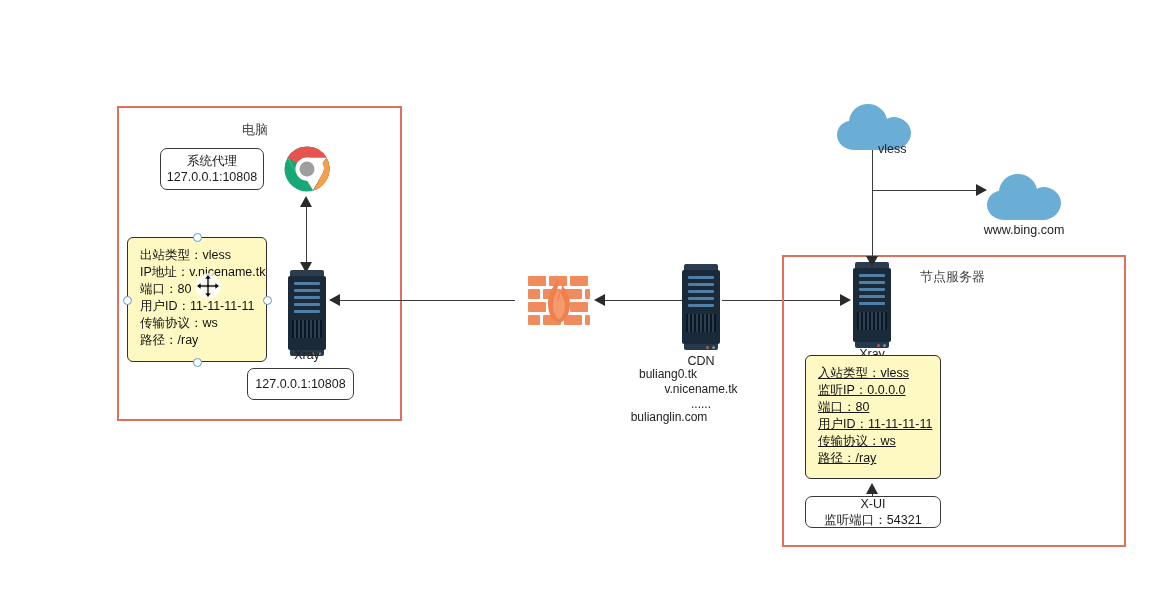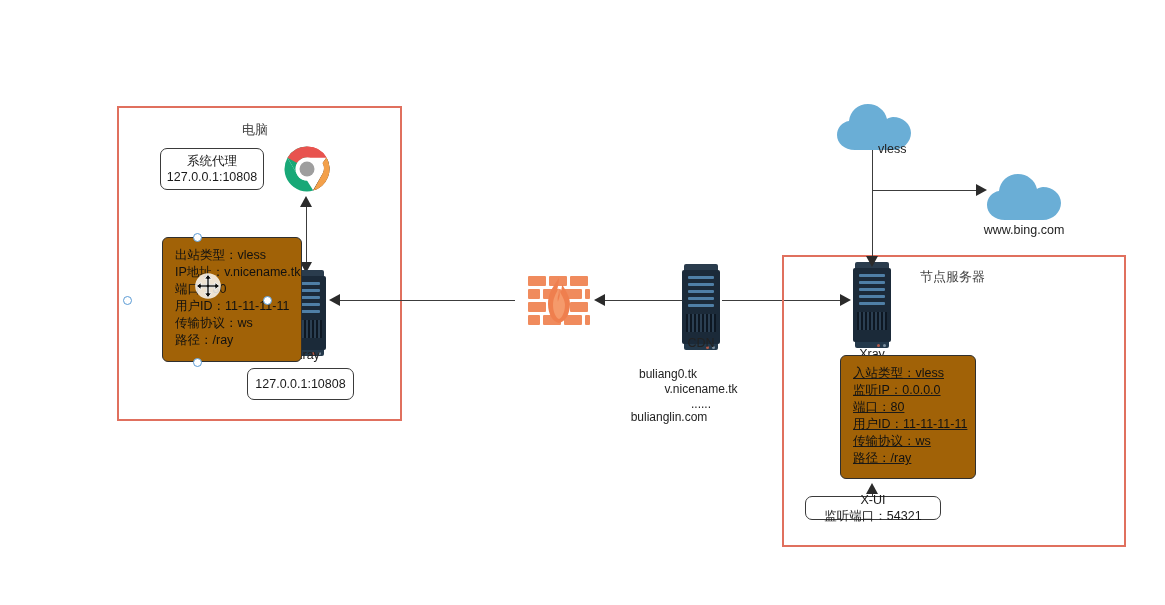--- a/index.html
+++ b/index.html
@@ -12,22 +12,22 @@
   .panel-title{position:absolute;font-size:13px;color:#444;white-space:nowrap;}
 
   
   .box{position:absolute;border:1.6px solid #3a3a3a;border-radius:7px;background:#fff;
        box-sizing:border-box;display:flex;flex-direction:column;justify-content:center;}
   .box.center{align-items:center;}
   .box .ln{font-size:12.5px;line-height:16.5px;white-space:nowrap;color:#1a1a1a;}
   .box.pad{padding:7px 10px;}
 
   
-  .cfg{position:absolute;border:1.7px solid #2f2f2f;border-radius:6px;background:#a16207;
-       box-sizing:border-box;padding:9px 12px;margin-left:35px;}
+  .cfg{position:absolute;border:1.7px solid #2f2f2f;border-radius:6px;background:#fef9c3;
+       box-sizing:border-box;padding:9px 12px;}
   .cfg .ln{font-size:12.5px;line-height:17px;white-space:nowrap;color:#111;}
 
   
   .handle{position:absolute;width:7px;height:7px;border-radius:50%;
           background:#ffffff;border:1.6px solid #5b9bd5;}
 
   
   .lbl{position:absolute;font-size:12.5px;color:#222;white-space:nowrap;}
   .lbl.sm{font-size:12px;}
   .lbl.c{transform:translateX(-50%);text-align:center;}
@@ -171,21 +171,21 @@
         <i></i>
         <i></i>
         <i></i>
         <i></i>
       </div>
     <div class="srv-vent"></div>
     <div class="srv-base"></div>
     <div class="srv-led"></div>
       <div class="srv-led2"></div>
   </div>
-  <div class="lbl c" style="left:701px;top:336px;text-align:right;">CDN</div>
+  <div class="lbl c" style="left:701px;top:354px;text-align:right;">CDN</div>
   <div class="lbl c sm" style="left:668px;top:367px;">buliang0.tk</div>
   <div class="lbl c sm" style="left:701px;top:382px;">v.nicename.tk</div>
   <div class="lbl c sm" style="left:701px;top:397px;">......</div>
   <div class="lbl c sm" style="left:669px;top:410px;">bulianglin.com</div>
 
   <div class="hline" style="left:722px;top:300px;width:120px;"></div>
   <div class="arrowR" style="left:840px;top:294px;"></div>
 
   <div class="panel" style="left:782px;top:255px;width:340px;height:288px;"></div>
   <div class="panel-title" style="left:920px;top:268px;">节点服务器</div>
@@ -219,21 +219,21 @@
   <div class="vline" style="left:872px;top:497px;height:0;border-left:0;"></div>
   <div class="vline" style="left:872px;top:495px;height:-0px;"></div>
   <div class="vline" style="left:872px;top:499px;height:0px;"></div>
   <div class="vline" style="left:872px;top:499px;height:0;"></div>
   <div class="vline" style="left:872px;top:500px;height:-2px;"></div>
   <div class="vline" style="left:872px;top:497px;height:0;"></div>
   <div class="vline" style="left:872px;top:500px;height:-3px;"></div>
   <div class="vline" style="left:872px;top:491px;height:7px;"></div>
   <div class="arrowU" style="left:866px;top:483px;"></div>
 
-  <div class="box center" style="left:805px;top:496px;width:136px;height:24px;">
+  <div class="box center" style="left:805px;top:496px;width:136px;height:32px;">
     <div class="ln">X-UI</div>
     <div class="ln">监听端口：54321</div>
   </div>
 
   <div class="vline" style="left:872px;top:145px;height:115px;"></div>
   <div class="arrowD" style="left:866px;top:256px;"></div>
   <div class="arrowU" style="left:866px;top:137px;"></div>
 
   <div class="hline" style="left:872px;top:190px;width:106px;"></div>
   <div class="arrowR" style="left:976px;top:184px;"></div>

